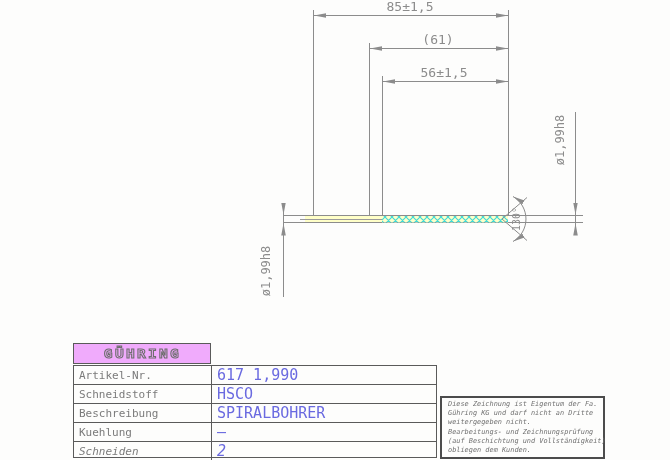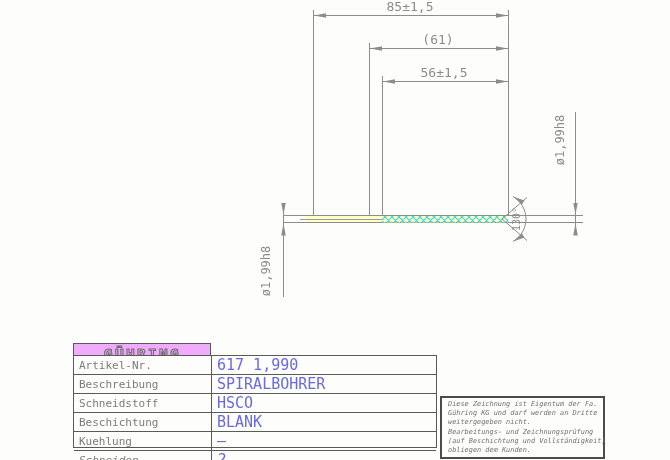--- a/index.html
+++ b/index.html
@@ -21,21 +21,21 @@
     position:absolute;left:73px;top:343px;width:136px;height:19px;
     border:1px solid #5a5a5a;background:#f0abfc;
     display:flex;align-items:center;justify-content:center;
   }
   .logo-text{
     font-size:13px;font-weight:bold;letter-spacing:2px;
     color:transparent;-webkit-text-stroke:1px #6e6e6e;
     transform:scaleX(1.12);white-space:nowrap;
   }
   .title-block{
-    position:absolute;left:73px;top:355px;width:362px;height:91px;
+    position:absolute;left:73px;top:365px;width:362px;height:91px;
     border:1px solid #5a5a5a;display:flex;flex-direction:column;
     background:#fdfdfc;
   }
   .tb-row{flex:1;display:flex;border-bottom:1px solid #5a5a5a;}
   .tb-row:last-child{border-bottom:none;font-style:italic;}
   .tb-label{
     width:132px;border-right:1px solid #5a5a5a;
     font-size:11px;color:#7b7b7b;display:flex;align-items:center;
     padding-left:5px;white-space:nowrap;
   }
@@ -126,41 +126,37 @@
 <div class="logo-cell">
   <span class="logo-text">GÜHRING</span>
 </div>
 
 <div class="title-block">
   <div class="tb-row">
     <div class="tb-label">Artikel-Nr.</div>
     <div class="tb-value">617 1,990</div>
   </div>
   <div class="tb-row">
-    <div class="tb-label">Beschreibung</div>
-    <div class="tb-value">SPIRALBOHRER</div>
-  </div>
-  <div class="tb-row">
     <div class="tb-label">Schneidstoff</div>
     <div class="tb-value">HSCO</div>
   </div>
   <div class="tb-row">
-    <div class="tb-label">Beschichtung</div>
-    <div class="tb-value">BLANK</div>
+    <div class="tb-label">Beschreibung</div>
+    <div class="tb-value">SPIRALBOHRER</div>
   </div>
   <div class="tb-row">
     <div class="tb-label">Kuehlung</div>
     <div class="tb-value">–</div>
   </div>
   <div class="tb-row">
     <div class="tb-label">Schneiden</div>
     <div class="tb-value">2</div>
   </div>
 </div>
 
 <div class="note-box">
   <div class="note-line">Diese Zeichnung ist Eigentum der Fa.</div>
-  <div class="note-line">Gühring KG und darf werden an Dritte</div>
+  <div class="note-line">Gühring KG und darf nicht an Dritte</div>
   <div class="note-line">weitergegeben nicht.</div>
   <div class="note-line">Bearbeitungs- und Zeichnungsprüfung</div>
   <div class="note-line">(auf Beschichtung und Vollständigkeit)</div>
   <div class="note-line">obliegen dem Kunden.</div>
 </div>
 
 </body></html>

